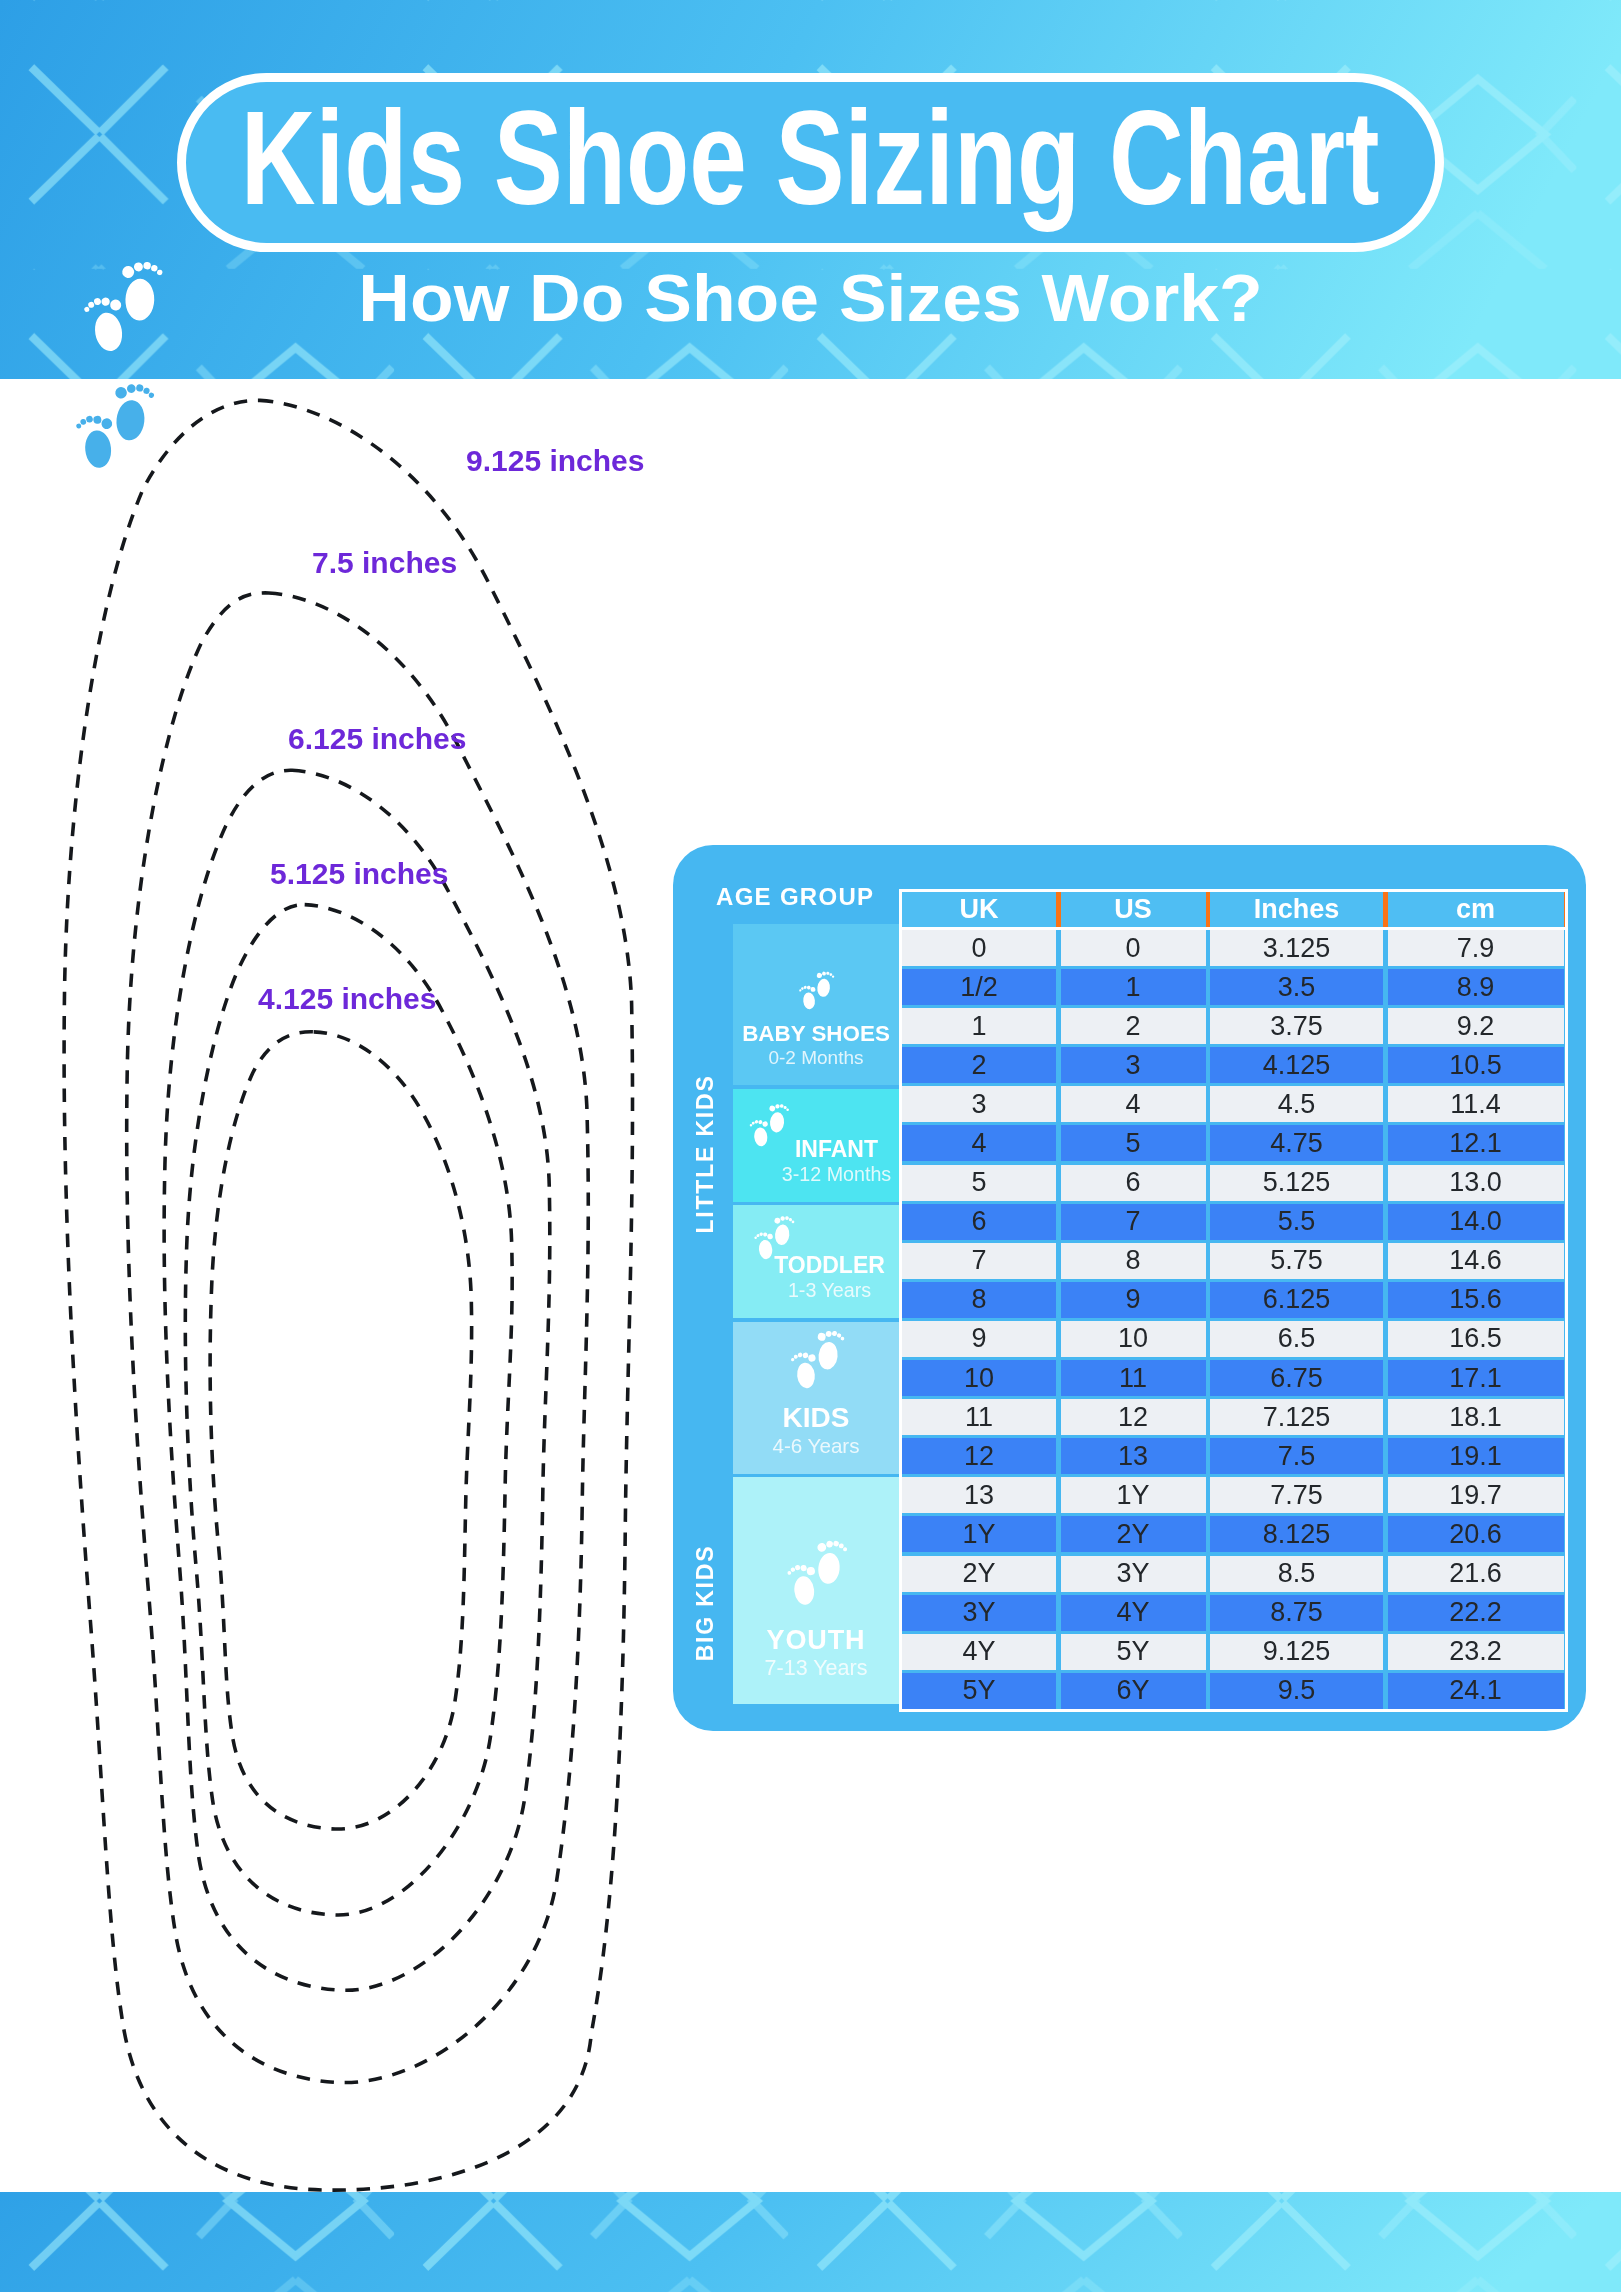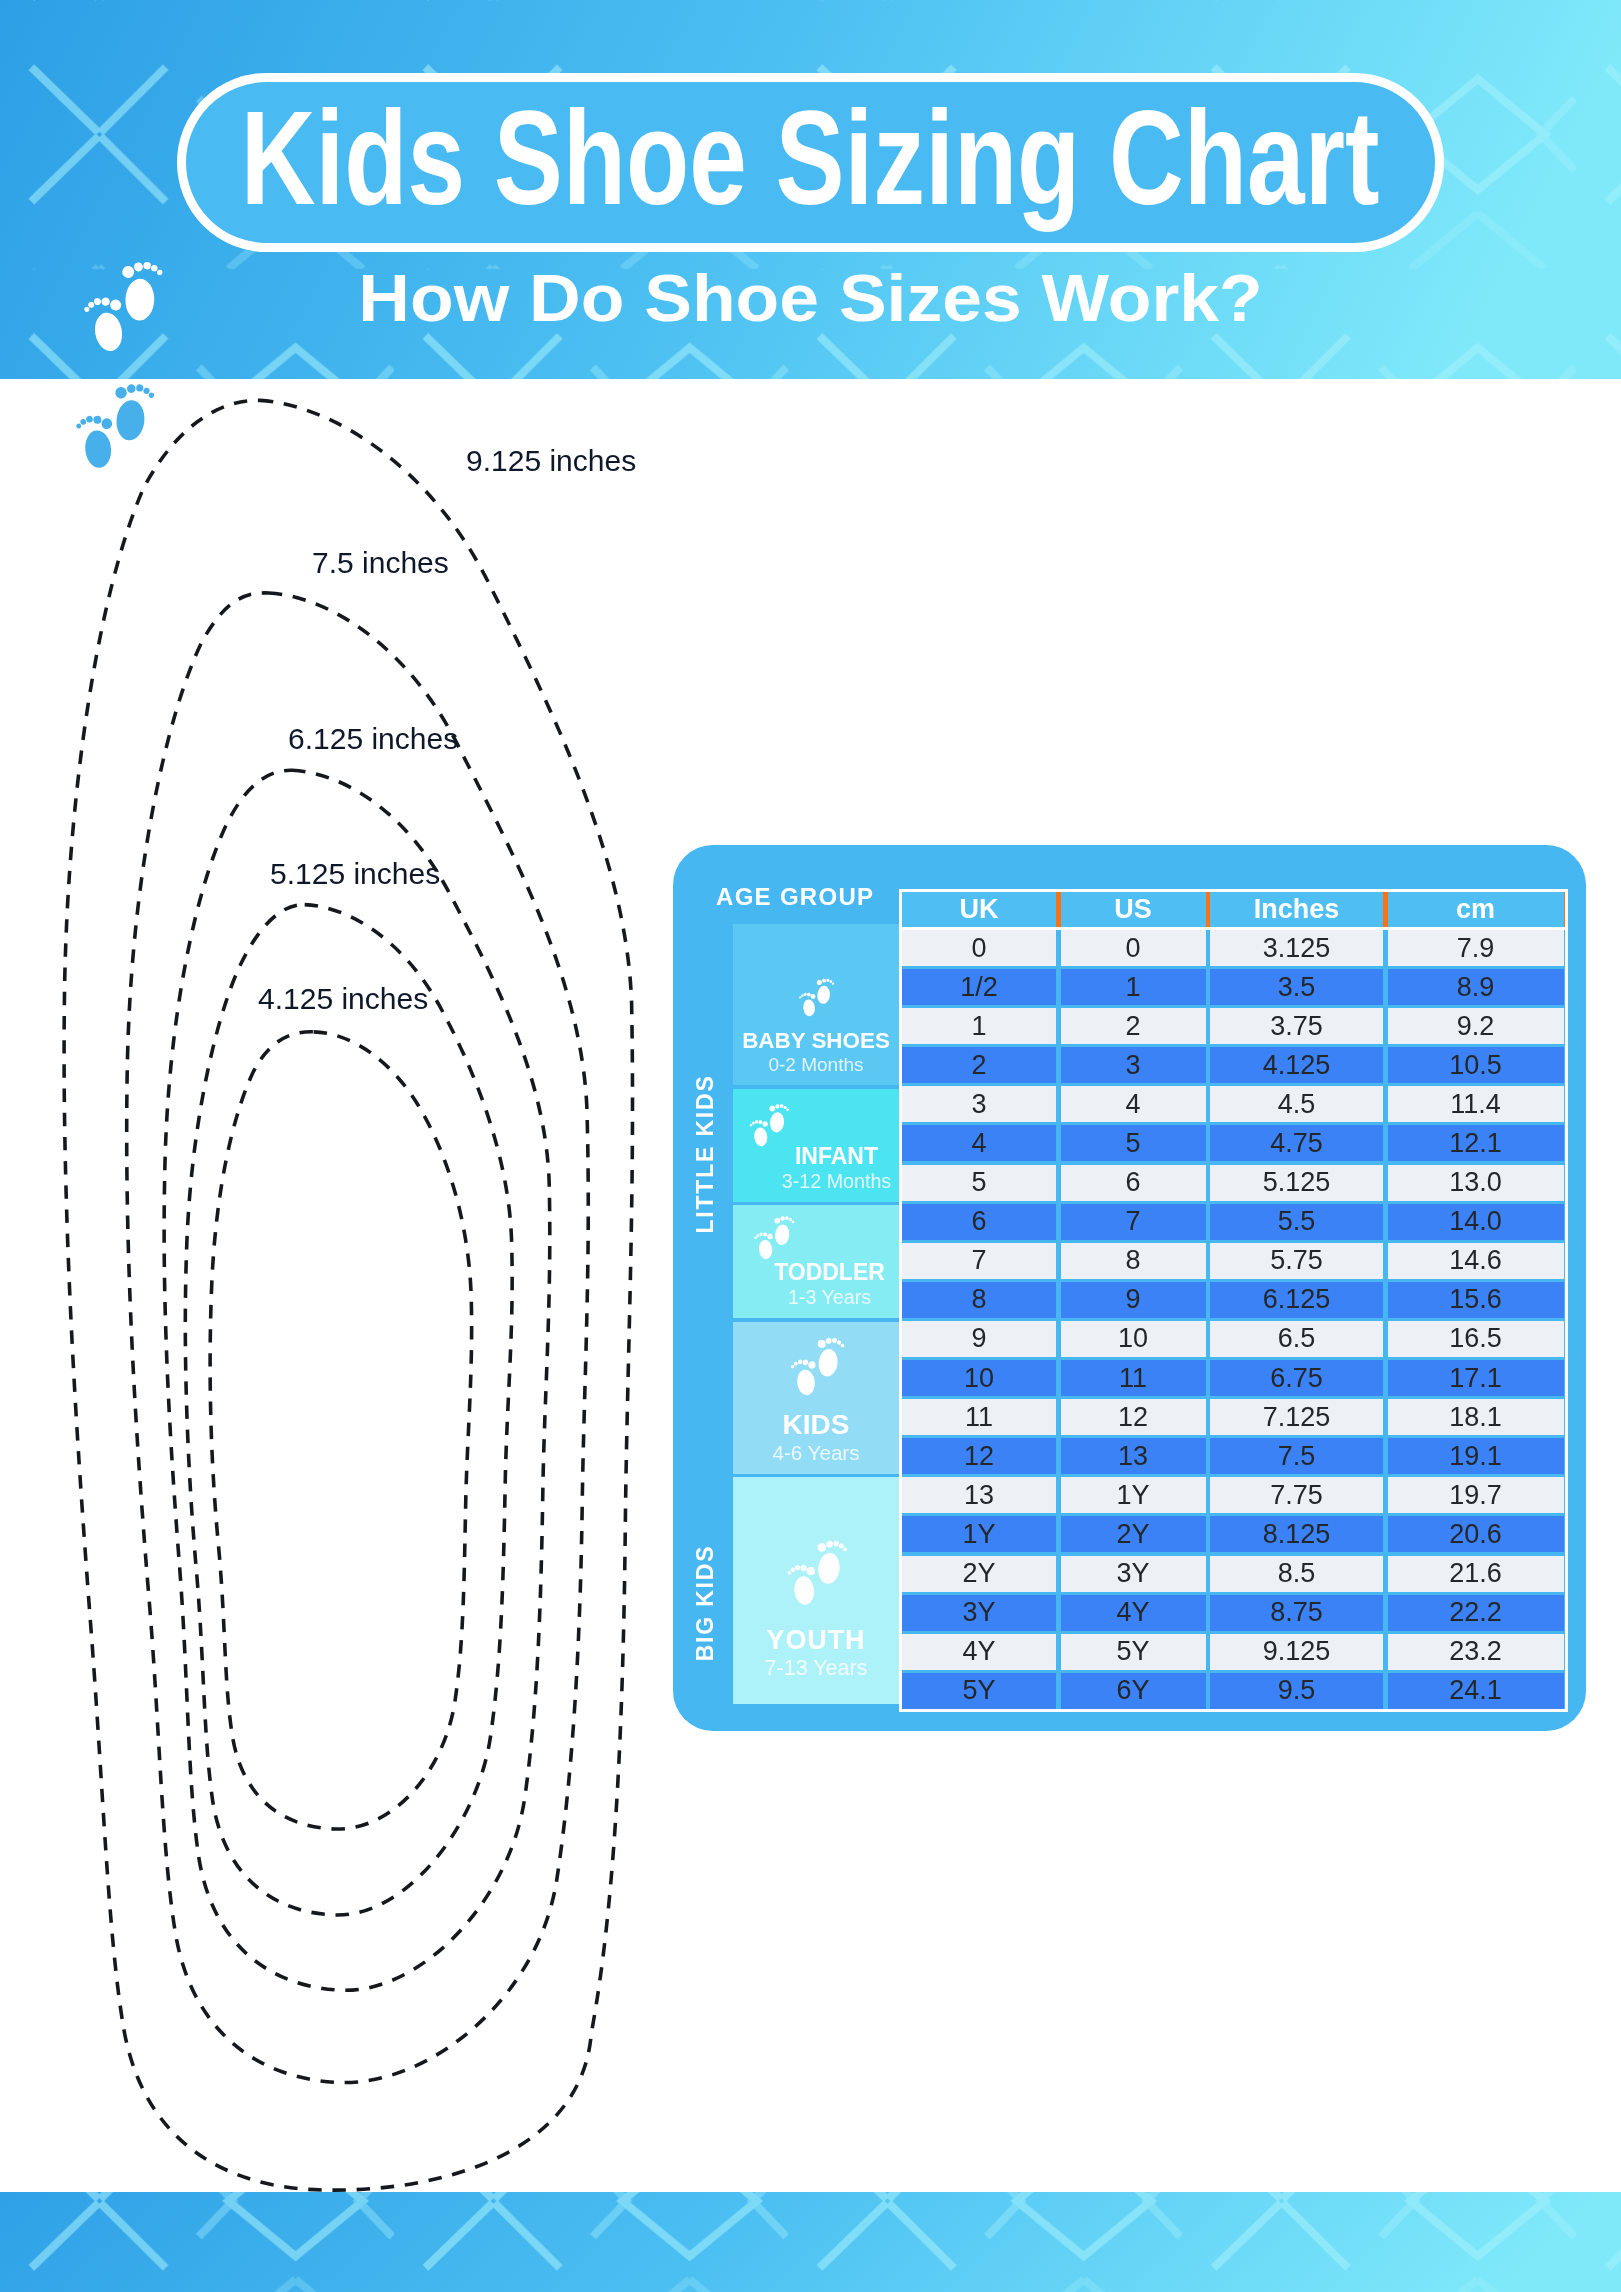--- a/index.html
+++ b/index.html
@@ -17,38 +17,38 @@
   .title-svg{position:absolute;left:0;top:0;width:100%;height:100%;}
   .subtitle-svg{position:absolute;left:318px;top:262px;width:985px;height:77px;}
 
   .feet{display:block;}
   .band-feet{position:absolute;left:64px;top:253px;width:118px;height:115px;color:#ffffff;transform:rotate(-4deg);}
   .page-feet{position:absolute;left:56px;top:374px;width:115px;height:111px;color:#47b0ea;}
 
   
   .outlines{position:absolute;left:0;top:0;width:681px;height:2293px;}
   .outlines path{fill:none;stroke:#15181c;stroke-width:4px;stroke-dasharray:15 12;}
-  .ol{position:absolute;font-size:30px;font-weight:400;color:#0f172a;white-space:nowrap;}
+  .ol{position:absolute;font-size:30px;font-weight:700;color:#6d28d9;white-space:nowrap;}
   .ol-0{left:466px;top:444px;}
   .ol-1{left:312px;top:546px;}
   .ol-2{left:288px;top:722px;}
   .ol-3{left:270px;top:857px;}
   .ol-4{left:258px;top:982px;}
 
   
   .panel{position:absolute;left:673px;top:845px;width:913px;height:886px;background:#46b7f1;border-radius:40px;}
   .age-group-label{position:absolute;left:716px;top:883px;font-size:24px;font-weight:700;color:#fff;letter-spacing:1.3px;}
   .vlabel{position:absolute;font-size:23px;font-weight:700;color:#fff;letter-spacing:1.8px;white-space:nowrap;
           transform:translate(-50%,-50%) rotate(-90deg);}
   .vlabel-little{left:705px;top:1154px;}
   .vlabel-big{left:705px;top:1603px;}
 
   .age-col{position:absolute;left:733px;top:924px;width:166px;display:flex;flex-direction:column;gap:3.6px;}
   .age-cell{position:relative;display:flex;flex-direction:column;align-items:center;justify-content:flex-end;
-            color:#fff;text-align:center;box-sizing:border-box;padding-bottom:9px;}
+            color:#fff;text-align:center;box-sizing:border-box;padding-bottom:16px;}
   .age-cell .ag-name{font-weight:700;}
   .age-cell .ag-range{opacity:.82;}
   .ag-0{height:161px;} .ag-0 .feet{width:52px;height:50px;margin-bottom:3.6px;}
        .ag-0 .ag-name{font-size:22.4px;} .ag-0 .ag-range{font-size:19px;}
   .ag-1{height:113px;padding-left:41px;} .ag-1 .feet{position:absolute;left:7.2px;top:10.7px;width:57px;height:56px;}
        .ag-1 .ag-name{font-size:23px;} .ag-1 .ag-range{font-size:19.7px;}
   .ag-2{height:113px;padding-left:27px;} .ag-2 .feet{position:absolute;left:10.7px;top:5.4px;width:59px;height:57px;}
        .ag-2 .ag-name{font-size:23px;} .ag-2 .ag-range{font-size:19.7px;}
   .ag-3{height:152px;} .ag-3 .feet{width:79px;height:76px;margin-bottom:1.8px;}
        .ag-3 .ag-name{font-size:28px;} .ag-3 .ag-range{font-size:20.6px;}

